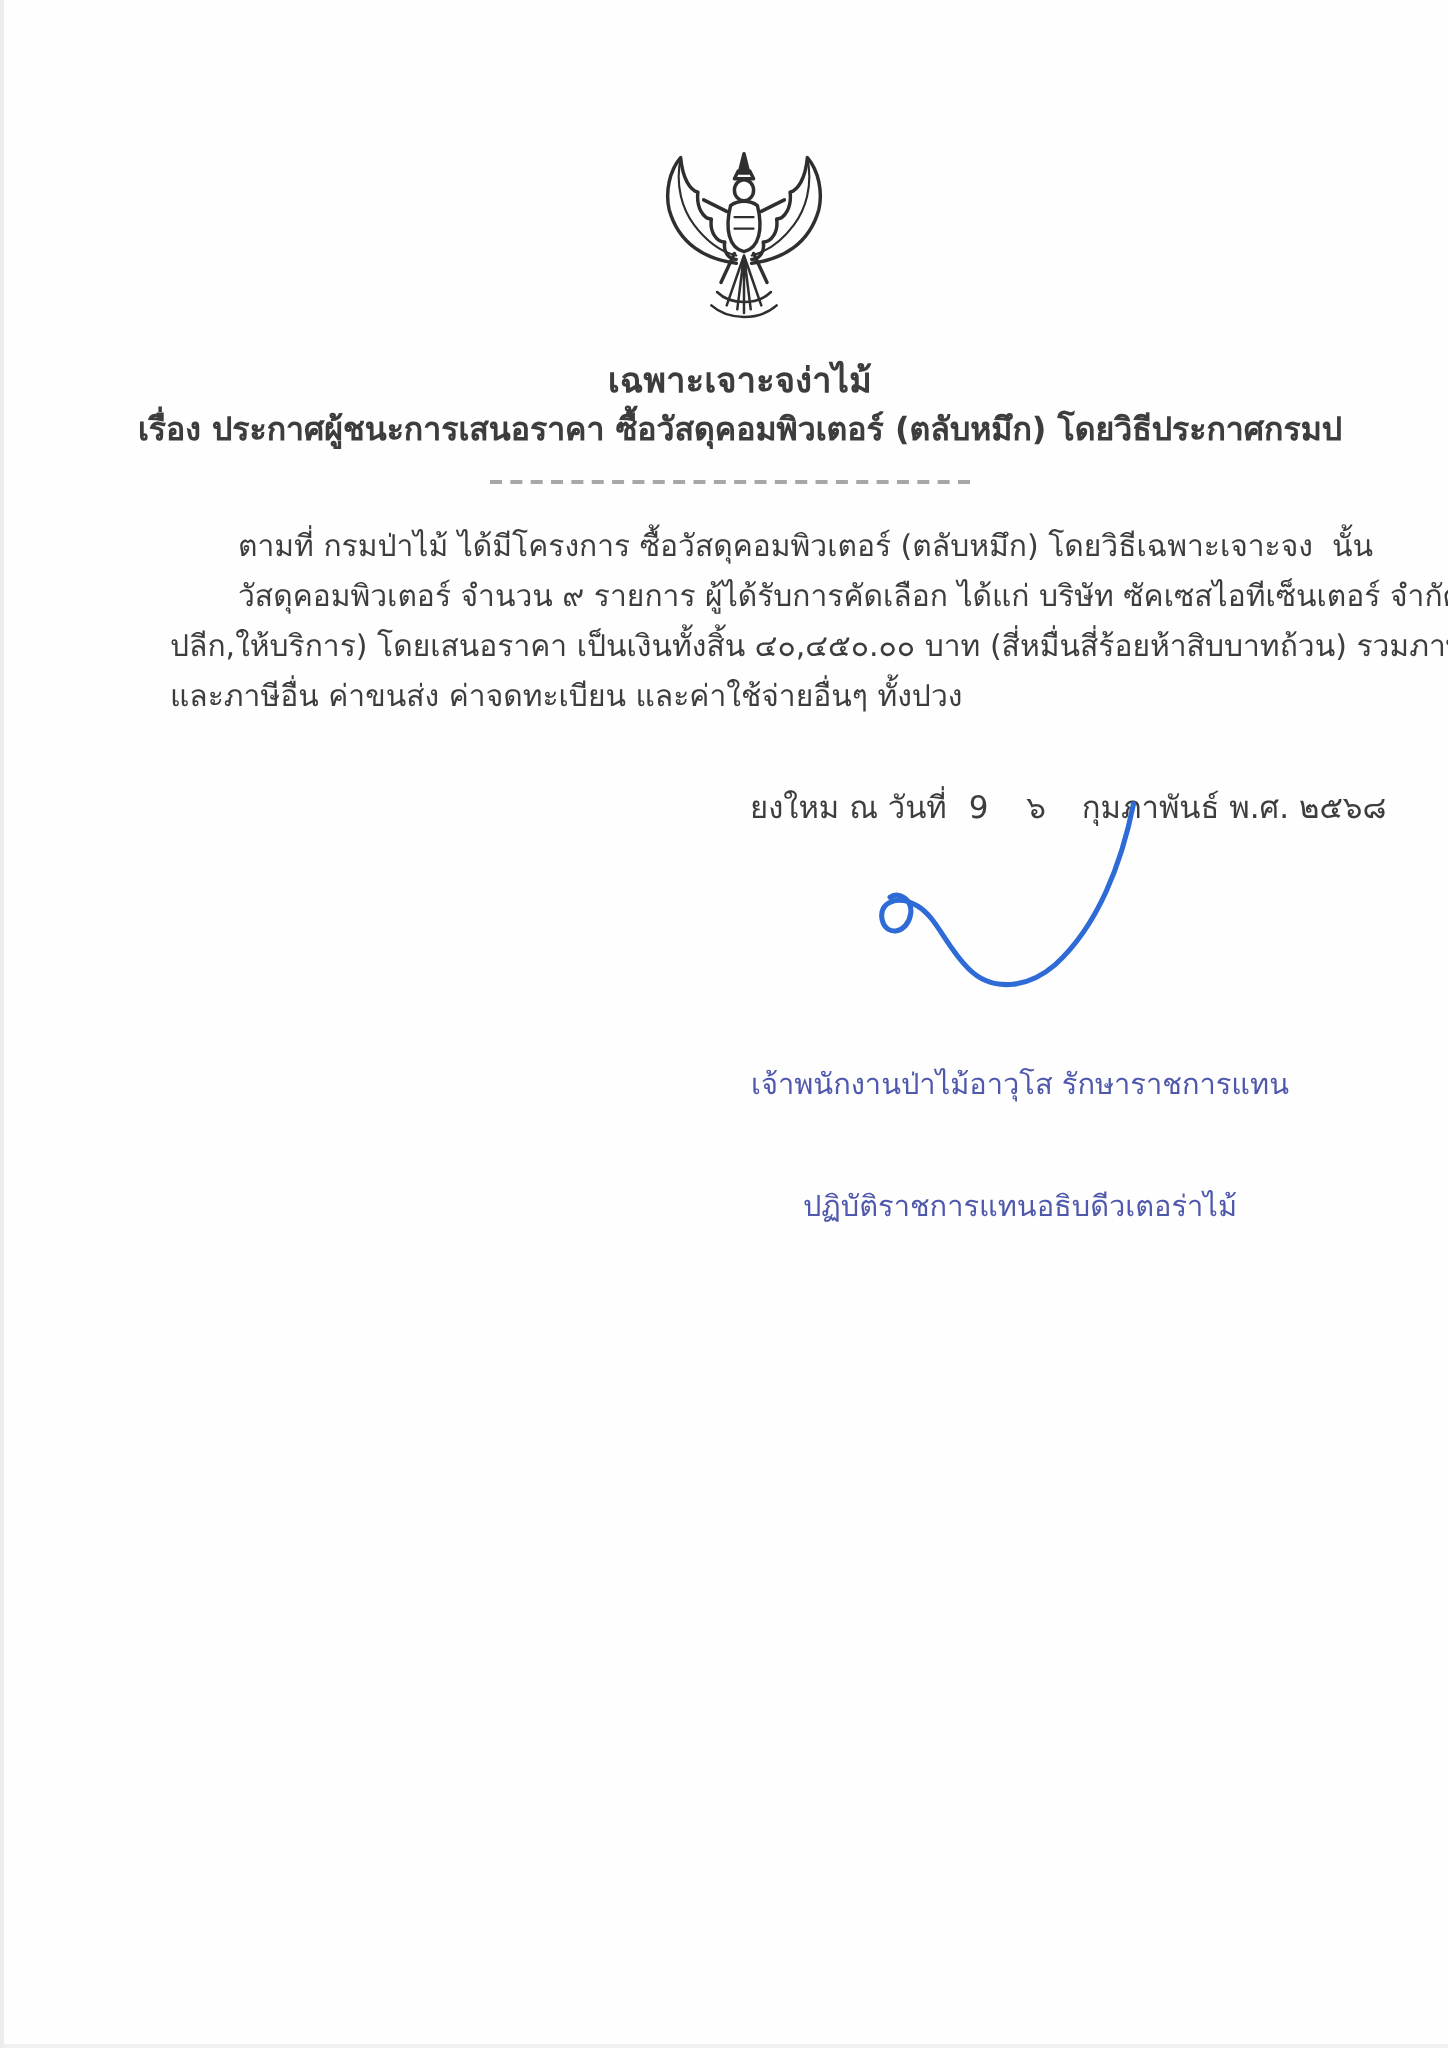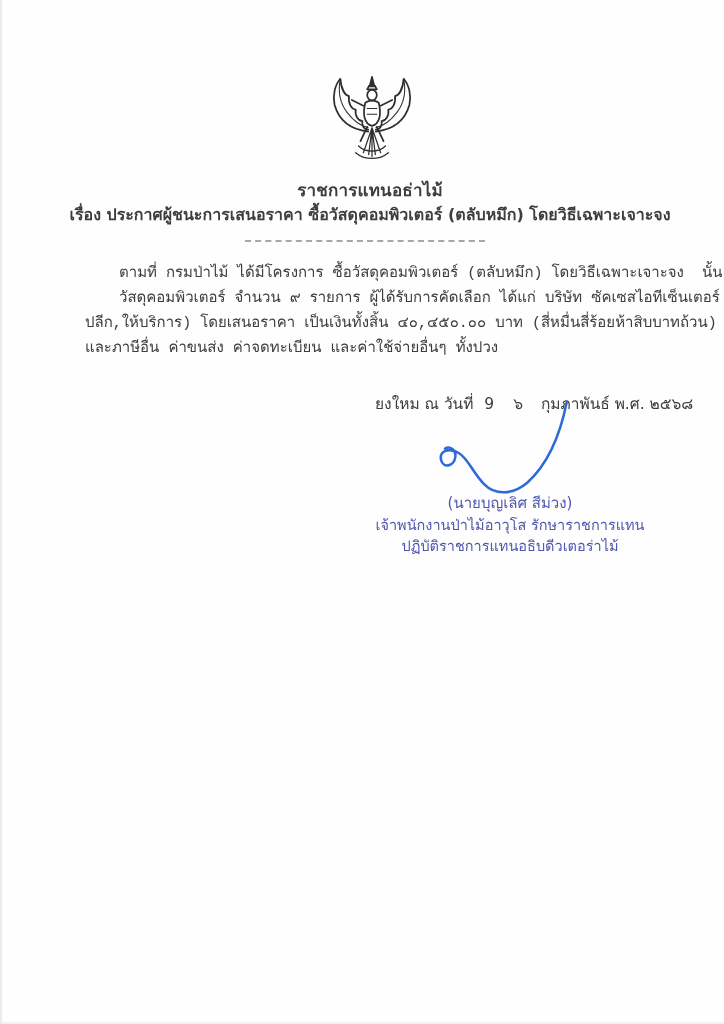--- a/index.html
+++ b/index.html
@@ -38,41 +38,40 @@
     opacity:.75;
   }
   .body-text{
     position:absolute;top:261px;left:85px;width:575px;
     color:var(--body-text);
     font-size:15px;
   }
   .body-line{
     height:25px;line-height:25px;
     white-space:pre;
-    font-family:Liberation Mono, monospace;
   }
   .body-line.indent{padding-left:34px;}
   .date-line{
     position:absolute;top:393px;left:375px;
     color:var(--body-text);
     font-size:15.5px;line-height:22px;
     white-space:pre;
   }
   .date-line .day{letter-spacing:7px;padding:0 6px;}
   .signature-wrap{
     position:absolute;top:398px;left:420px;width:160px;height:108px;
     pointer-events:none;
   }
   .signer-block{
     position:absolute;top:493px;left:340px;width:340px;
     text-align:center;
     color:var(--signer-text);
   }
   .signer-name{font-size:15px;line-height:21px;height:22px;}
-  .signer-pos{font-size:14.5px;line-height:20.5px;height:20.5px;}
+  .signer-pos{font-size:14.5px;line-height:20.5px;height:20.5px;margin-top:40px;}
 </style>
 </head>
 <body>
 
 <div class="page">
 
   <div class="emblem-wrap">
     <svg width="96" height="98" viewBox="0 0 100 100" aria-hidden="true">
       <g fill="none" stroke="#2f2f2f" stroke-width="1.8" stroke-linecap="round" stroke-linejoin="round">
 
@@ -94,40 +93,39 @@
 
         <path d="M45,55 L38,70 M55,55 L62,70"></path>
 
         <path d="M50,56 L41,82 M50,56 L46.5,84 M50,56 L50,86 M50,56 L53.5,84 M50,56 L59,82" stroke-width="1.3"></path>
         <path d="M36,75 C43,82 57,82 64,75" stroke-width="1.3"></path>
         <path d="M33,82 C42,90 58,90 67,82" stroke-width="1.3"></path>
       </g>
     </svg>
   </div>
 
-  <div class="centered doc-title">ราชการแทนอธ่าไม้</div>
+  <div class="centered doc-title">เฉพาะเจาะจง่าไม้</div>
 
-  <div class="centered doc-subject">เรื่อง ประกาศผู้ชนะการเสนอราคา ซื้อวัสดุคอมพิวเตอร์ (ตลับหมึก) โดยวิธีเฉพาะเจาะจง</div>
+  <div class="centered doc-subject">เรื่อง ประกาศผู้ชนะการเสนอราคา ซื้อวัสดุคอมพิวเตอร์ (ตลับหมึก) โดยวิธีประกาศกรมป</div>
 
   <div class="divider"></div>
 
   <div class="body-text">
     <div class="body-line indent">ตามที่ กรมป่าไม้ ได้มีโครงการ ซื้อวัสดุคอมพิวเตอร์ (ตลับหมึก) โดยวิธีเฉพาะเจาะจง  นั้น</div>
     <div class="body-line indent">วัสดุคอมพิวเตอร์ จำนวน ๙ รายการ ผู้ได้รับการคัดเลือก ได้แก่ บริษัท ซัคเซสไอทีเซ็นเตอร์ จำกัด (ขาย</div>
     <div class="body-line">ปลีก,ให้บริการ) โดยเสนอราคา เป็นเงินทั้งสิ้น ๔๐,๔๕๐.๐๐ บาท (สี่หมื่นสี่ร้อยห้าสิบบาทถ้วน) รวมภาษีมูลค่าเพิ่ม</div>
     <div class="body-line">และภาษีอื่น ค่าขนส่ง ค่าจดทะเบียน และค่าใช้จ่ายอื่นๆ ทั้งปวง</div>
   </div>
 
   <div class="date-line"><span>ยงใหม ณ วันที่</span><span> </span><span class="day">9 ๖</span><span> </span><span>กุมภาพันธ์ พ.ศ. ๒๕๖๘</span></div>
 
   <div class="signature-wrap">
     <svg width="160" height="108" viewBox="0 0 160 110" aria-hidden="true">
       <path d="M148,4 C142,34 130,66 108,86 C94,98 76,100 64,88 C52,76 48,62 38,56 C28,50 18,54 20,63 C22,72 33,70 34.5,60 C35.5,53 29,48.5 24,51.5" fill="none" stroke="#2e6bd6" stroke-width="2.6" stroke-linecap="round" stroke-linejoin="round"></path>
     </svg>
   </div>
 
   <div class="signer-block">
-    <div class="signer-name">(นายบุญเลิศ สีม่วง)</div>
     <div class="signer-pos">เจ้าพนักงานป่าไม้อาวุโส รักษาราชการแทน</div>
     <div class="signer-pos">ปฏิบัติราชการแทนอธิบดีวเตอร่าไม้</div>
   </div>
 
 </div>
 
 </body></html>

